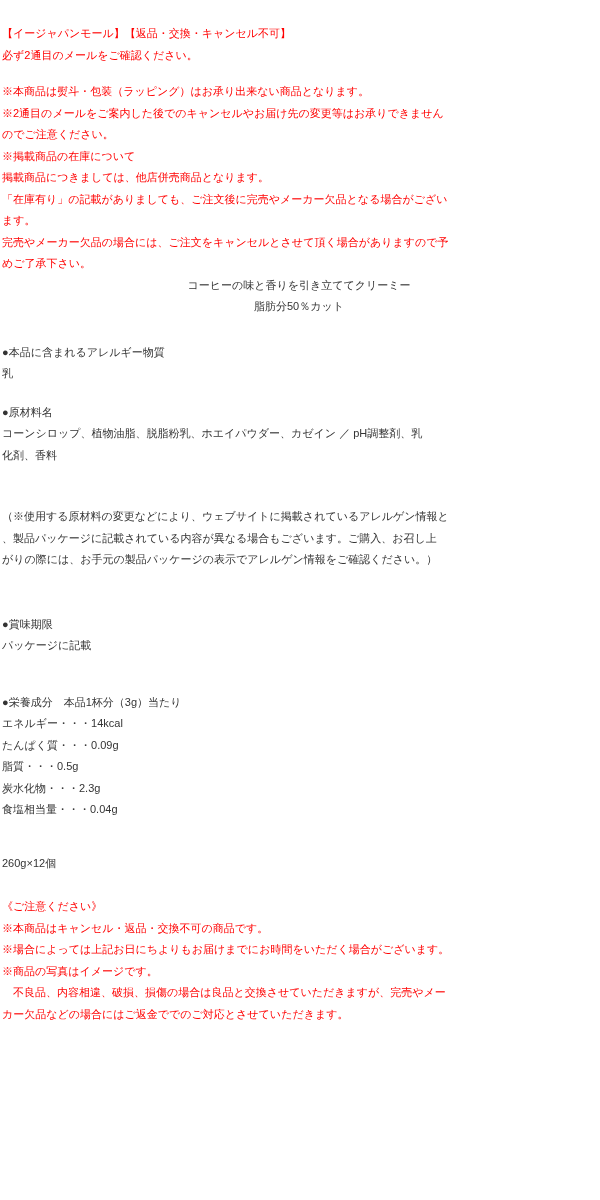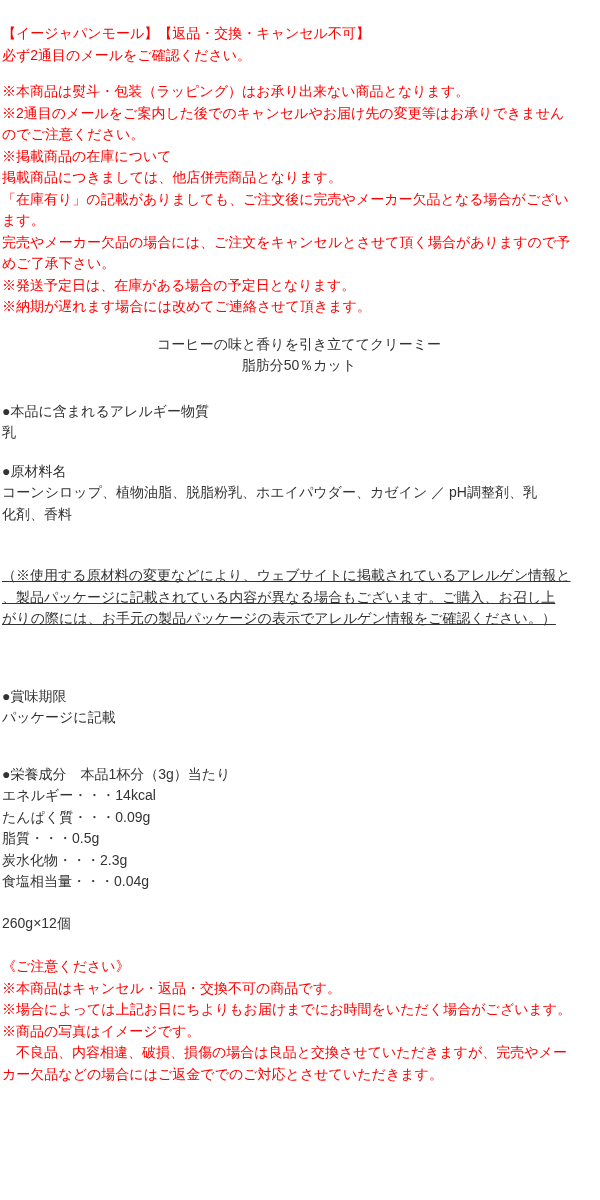--- a/index.html
+++ b/index.html
@@ -11,62 +11,60 @@
     width: 600px;
     height: 1200px;
     overflow: hidden;
   }
   .page {
     box-sizing: border-box;
     width: 600px;
     height: 1200px;
     padding: 23px 4px 0 2px;
     font-family: "Liberation Sans", sans-serif;
-    font-size: 14px;
+    font-size: 11px;
     line-height: 21.5px;
     overflow: hidden;
   }
   .blk {
     margin: 0;
     white-space: pre-line;
     letter-spacing: 0;
   }
   .red   { color: #ff0000; }
   .black { color: #333333; }
   .g0  { margin-bottom: 15px; }
   .g1  { }
   .g2  { }
   .g3  { margin-bottom: 16px; }
   .g4  { margin-bottom: 24px; text-align: center; }
   .g5  { margin-bottom: 40px; }
   .g6  { margin-bottom: 17px; }
-  .g7  { margin-bottom: 56px; text-decoration: underline; }
+  .g7  { margin-bottom: 43px; }
   .g8  { margin-bottom: 35px; }
   .g9  { margin-bottom: 41px; }
-  .g10 { margin-bottom: 20px; }
+  .g10 { margin-bottom: 32px; }
   .g11 { margin-bottom: 22px; }
   .g12 { margin-bottom: 0; }
 </style>
 </head>
 <body>
 
 <main class="page">
   <p class="blk red g0">【イージャパンモール】【返品・交換・キャンセル不可】
 必ず2通目のメールをご確認ください。</p>
   <p class="blk red g1">※本商品は熨斗・包装（ラッピング）はお承り出来ない商品となります。
 ※2通目のメールをご案内した後でのキャンセルやお届け先の変更等はお承りできません
 のでご注意ください。</p>
   <p class="blk red g2">※掲載商品の在庫について
 掲載商品につきましては、他店併売商品となります。
 「在庫有り」の記載がありましても、ご注文後に完売やメーカー欠品となる場合がござい
 ます。
 完売やメーカー欠品の場合には、ご注文をキャンセルとさせて頂く場合がありますので予
 めご了承下さい。</p>
-  <p class="blk red g3">※発送予定日は、在庫がある場合の予定日となります。
-※納期が遅れます場合には改めてご連絡させて頂きます。</p>
   <p class="blk black g4">コーヒーの味と香りを引き立ててクリーミー
 脂肪分50％カット</p>
   <p class="blk black g6">●本品に含まれるアレルギー物質
 乳</p>
   <p class="blk black g5">●原材料名
 コーンシロップ、植物油脂、脱脂粉乳、ホエイパウダー、カゼイン ／ pH調整剤、乳
 化剤、香料</p>
   <p class="blk black g7">（※使用する原材料の変更などにより、ウェブサイトに掲載されているアレルゲン情報と
 、製品パッケージに記載されている内容が異なる場合もございます。ご購入、お召し上
 がりの際には、お手元の製品パッケージの表示でアレルゲン情報をご確認ください。）</p>

